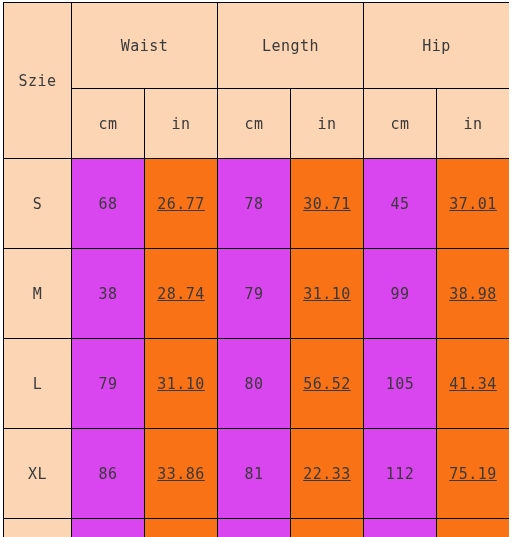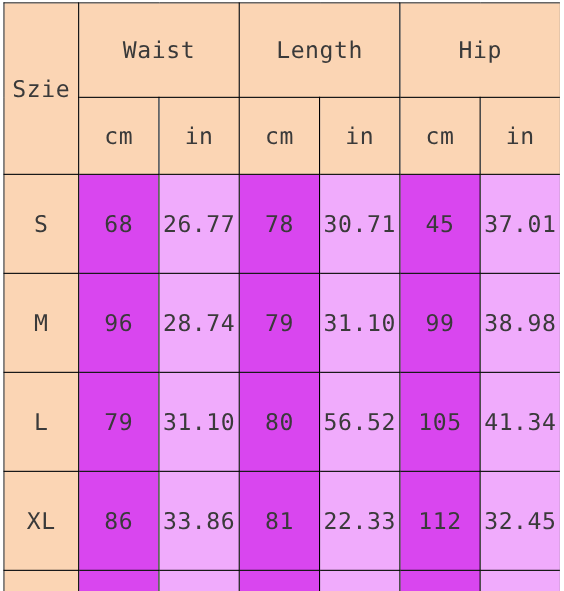--- a/index.html
+++ b/index.html
@@ -28,21 +28,21 @@
     table-layout: fixed;
     width: 506px;
     border: 1px solid #000000;
   }
 
   table.size-chart td {
     border: 1px solid #000000;
     text-align: center;
     vertical-align: middle;
     font-family: "DejaVu Sans Mono", "Liberation Mono", monospace;
-    font-size: 21px;
+    font-size: 15px;
     color: #3a3a3a;
     letter-spacing: 0.5px;
     padding: 0;
     overflow: hidden;
     white-space: nowrap;
   }
 
   
   .col-size  { width: 68px; }
   .col-num   { width: 73px; }
@@ -50,21 +50,21 @@
 
   
   .r-group  { height: 86px; }
   .r-unit   { height: 70px; }
   .r-data   { height: 90px; }
   .r-part   { height: 90px; }
 
   
   .fill-head   { background: #fbd5b4; }
   .fill-cm     { background: #d946ef; }
-  .fill-in     { background: #f0abfc; }
+  .fill-in     { background: #f97316; text-decoration: underline; }
   .fill-sizecell { background: #fbd5b4; }
 
   .txt-group { font-size: 18px; }
   .txt-unit  { font-size: 17px; }
   .txt-size  { font-size: 17px; }
 </style>
 </head>
 <body>
 
 <div id="size-chart-wrap">
@@ -101,21 +101,21 @@
         <td class="fill-cm">68</td>
         <td class="fill-in">26.77</td>
         <td class="fill-cm">78</td>
         <td class="fill-in">30.71</td>
         <td class="fill-cm">45</td>
         <td class="fill-in">37.01</td>
       </tr>
 
       <tr class="r-data">
         <td class="fill-sizecell">M</td>
-        <td class="fill-cm">96</td>
+        <td class="fill-cm">38</td>
         <td class="fill-in">28.74</td>
         <td class="fill-cm">79</td>
         <td class="fill-in">31.10</td>
         <td class="fill-cm">99</td>
         <td class="fill-in">38.98</td>
       </tr>
 
       <tr class="r-data">
         <td class="fill-sizecell">L</td>
         <td class="fill-cm">79</td>
@@ -126,21 +126,21 @@
         <td class="fill-in">41.34</td>
       </tr>
 
       <tr class="r-data">
         <td class="fill-sizecell">XL</td>
         <td class="fill-cm">86</td>
         <td class="fill-in">33.86</td>
         <td class="fill-cm">81</td>
         <td class="fill-in">22.33</td>
         <td class="fill-cm">112</td>
-        <td class="fill-in">32.45</td>
+        <td class="fill-in">75.19</td>
       </tr>
 
       <tr class="r-part">
         <td class="fill-sizecell"></td>
         <td class="fill-cm"></td>
         <td class="fill-in"></td>
         <td class="fill-cm"></td>
         <td class="fill-in"></td>
         <td class="fill-cm"></td>
         <td class="fill-in"></td>

